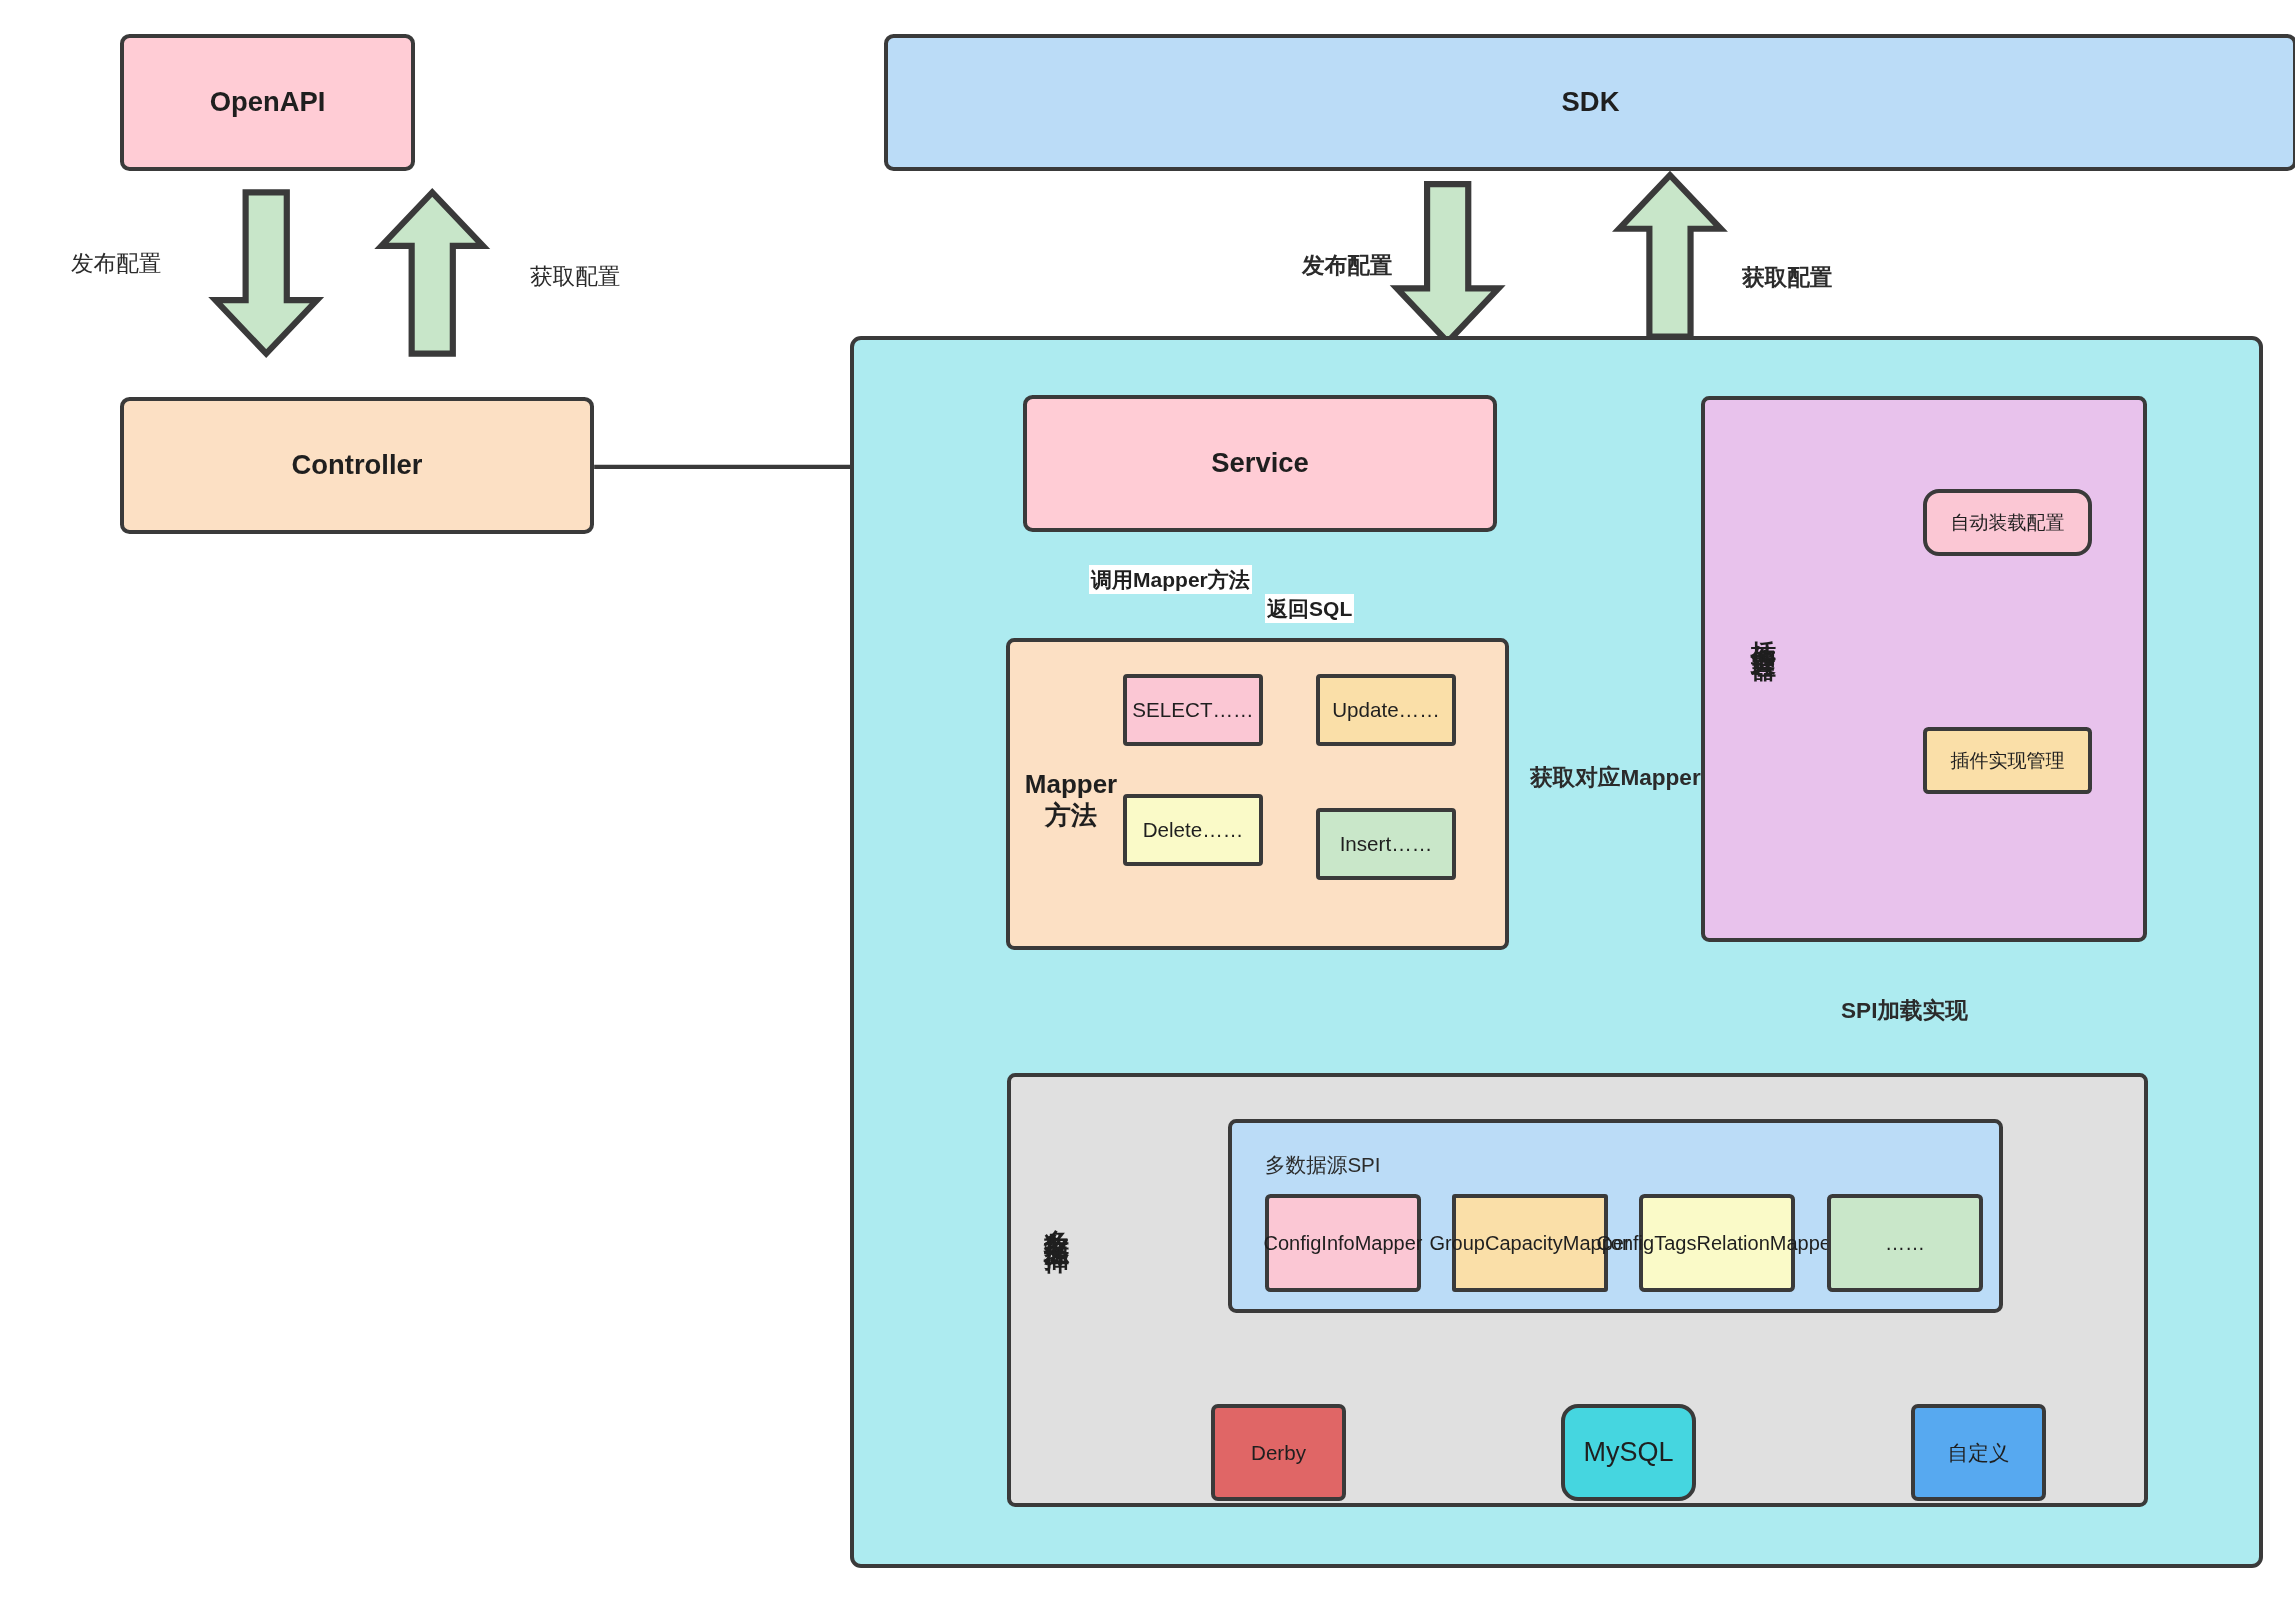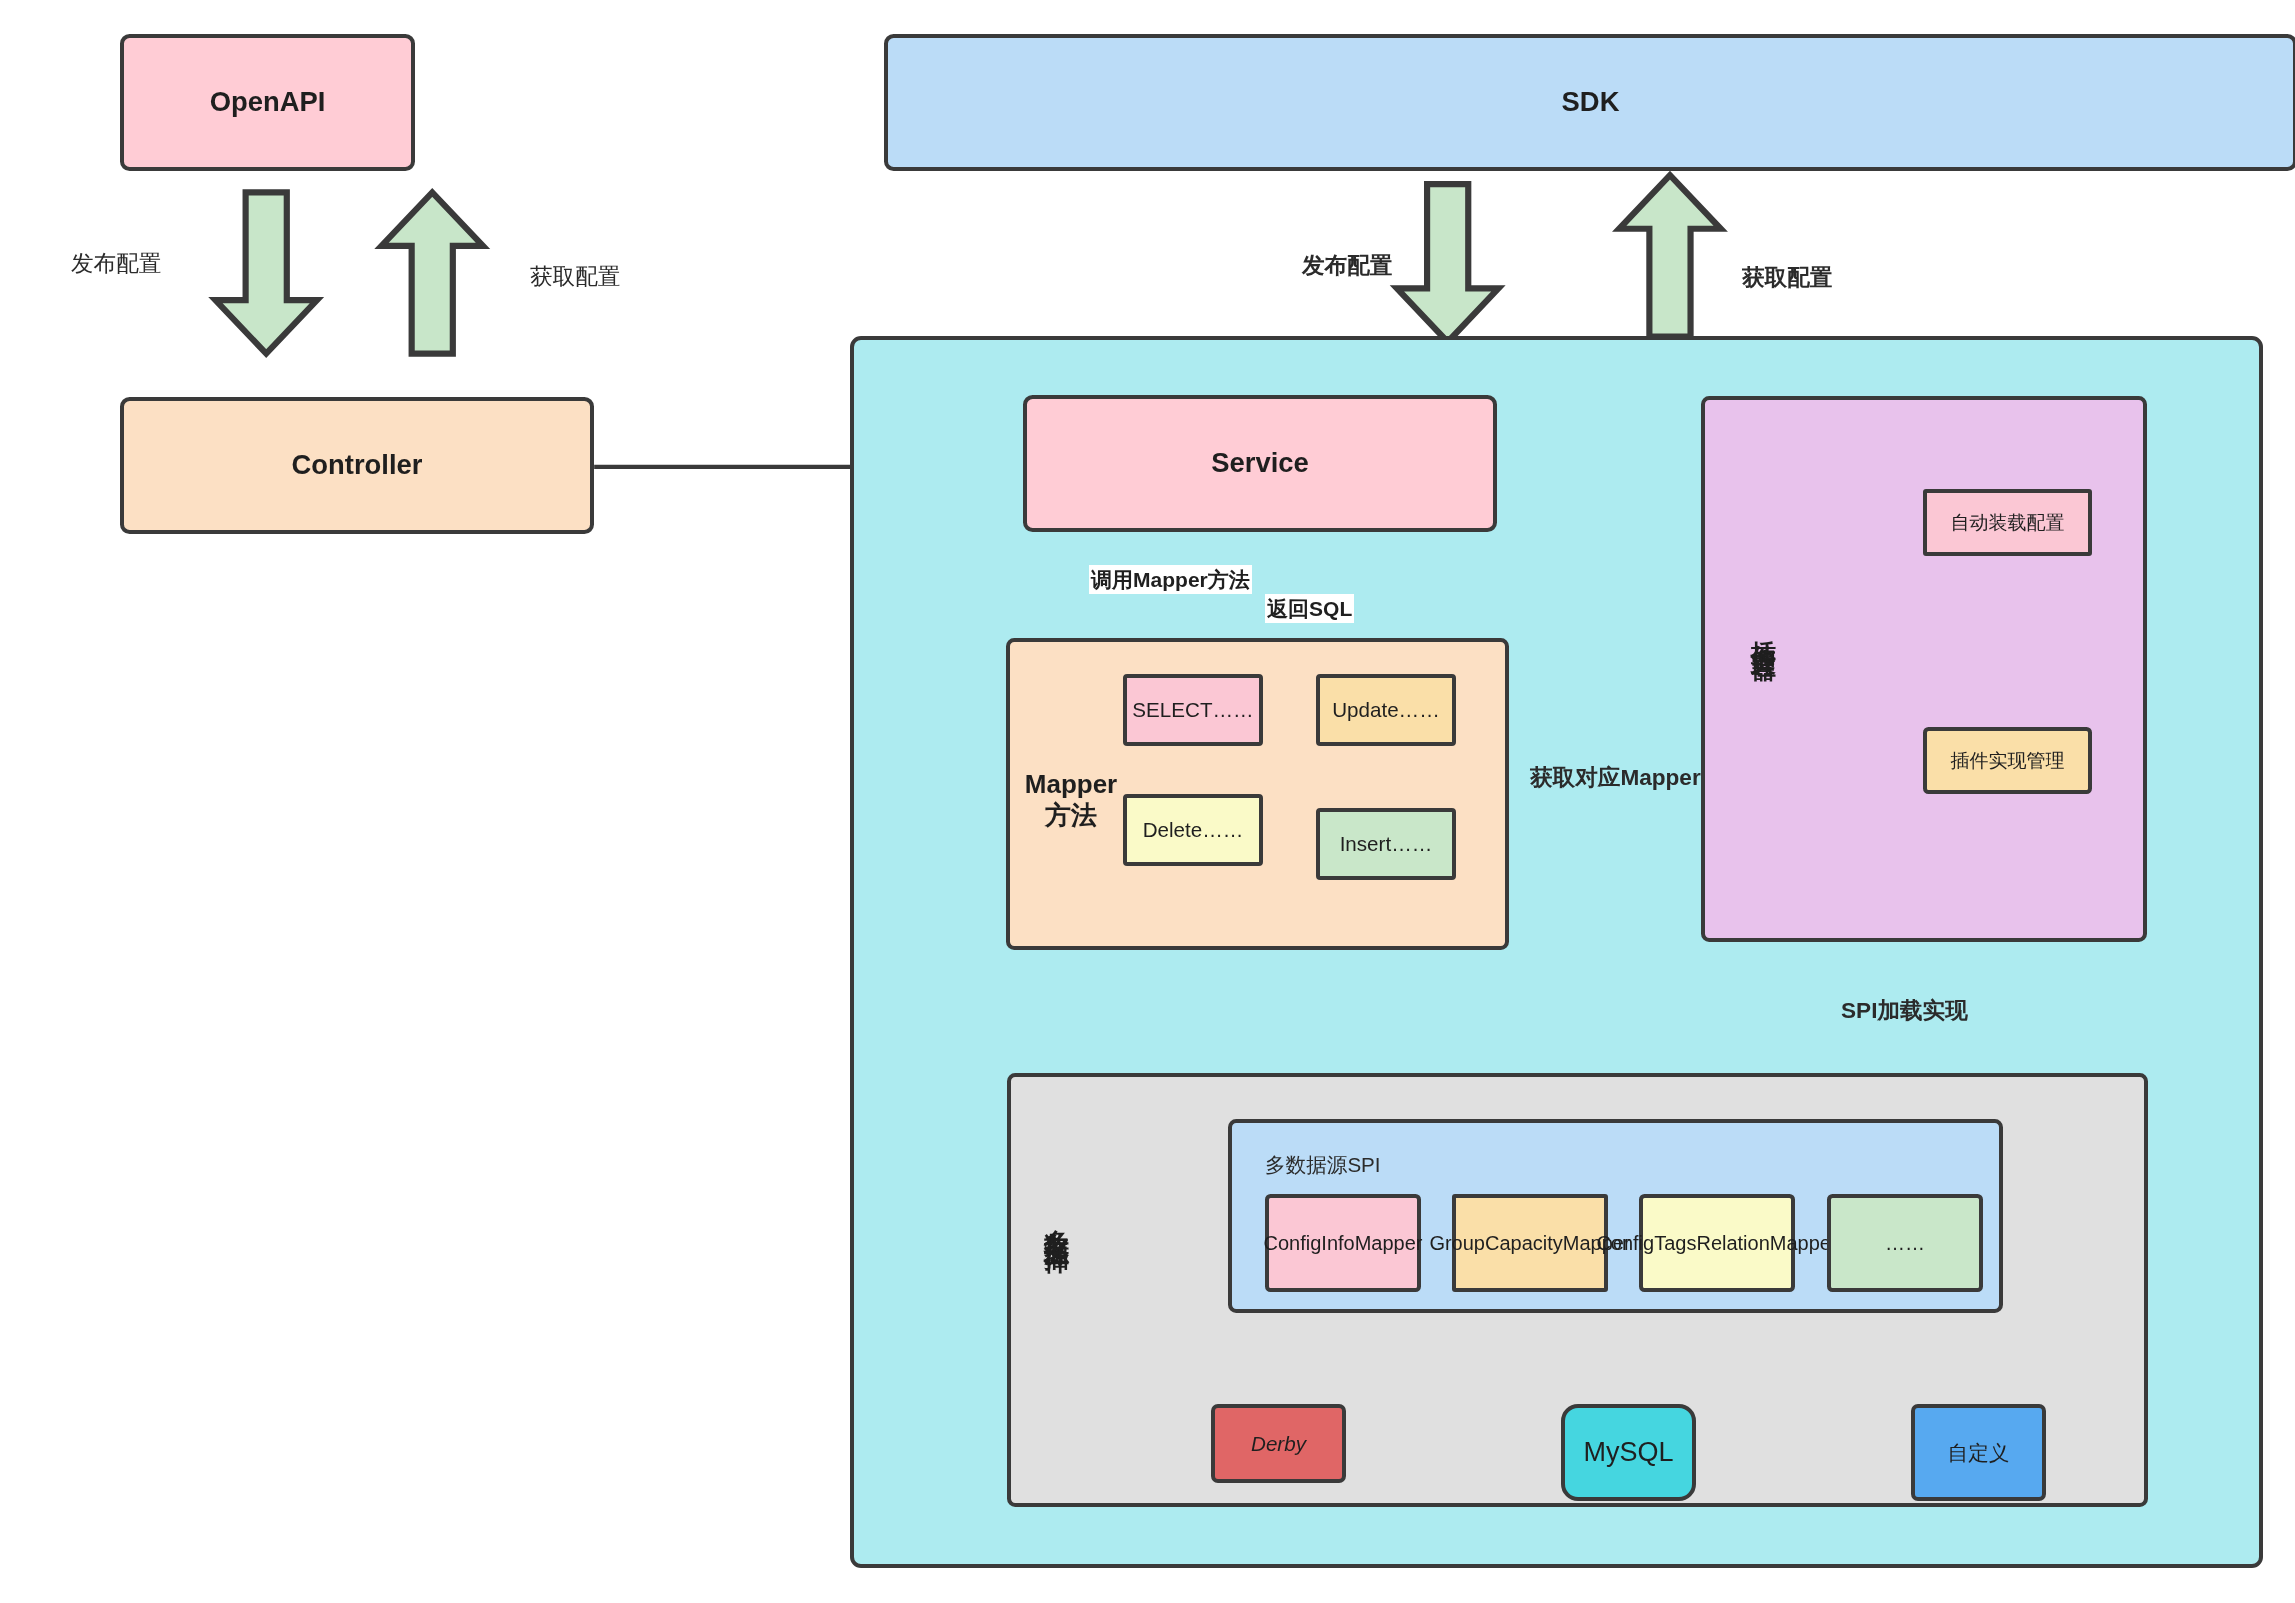--- a/index.html
+++ b/index.html
@@ -175,21 +175,21 @@
   </div>
   <div class="box" style="left:1316px; top:794px; width:140px; height:72px; background:#C9E7C9; border-radius:4.1px; font-size:20.6px;margin-top:14px;">
     <span>Insert……</span>
   </div>
 
   <div class="plain-label title-bold" style="left:1530px; top:762px; font-size:22.6px;">获取对应Mapper</div>
 
   <div class="box" style="left:1701px; top:396px; width:446px; height:546px; background:#E8C2EC; border-radius:8.2px;"></div>
   <div class="vlabel" style="left:1751px; top:621px; font-size:25px;">插件管理器</div>
 
-  <div class="box" style="left:1923px; top:489px; width:169px; height:67px; background:#FBC7D4; border-radius:3px; font-size:19px;">
+  <div class="box" style="left:1923px; top:489px; width:169px; height:67px; background:#FBC7D4; border-radius:16px; font-size:19px;">
     <span>自动装载配置</span>
   </div>
   <div class="box" style="left:1923px; top:727px; width:169px; height:67px; background:#FADFA8; border-radius:5.5px; font-size:19px;">
     <span>插件实现管理</span>
   </div>
 
   <div class="plain-label title-bold" style="left:1841px; top:995px; font-size:22.6px;">SPI加载实现</div>
 
   <div class="box" style="left:1007px; top:1073px; width:1141px; height:434px; background:#E0E0E0; border-radius:8.2px;"></div>
   <div class="vlabel" style="left:1044px; top:1209px; font-size:25px;">多数据源插件</div>
@@ -203,21 +203,21 @@
   <div class="box" style="left:1452px; top:1194px; width:156px; height:98px; background:#FADFA8; border-radius:3px; font-size:20px; padding:0 6.9px;">
     <span>GroupCapacityMapper</span>
   </div>
   <div class="box" style="left:1639px; top:1194px; width:156px; height:98px; background:#FAFAC8; border-radius:5.5px; font-size:20px; padding:0 6.9px;">
     <span>ConfigTagsRelationMapper</span>
   </div>
   <div class="box" style="left:1827px; top:1194px; width:156px; height:98px; background:#C9E7C9; border-radius:5.5px; font-size:20px; padding:0 6.9px;">
     <span>……</span>
   </div>
 
-  <div class="box" style="left:1211px; top:1404px; width:135px; height:79px; background:#E06666; border-radius:6.9px; font-size:20.6px;font-style:italic;">
+  <div class="box" style="left:1211px; top:1404px; width:135px; height:97px; background:#E06666; border-radius:6.9px; font-size:20.6px;">
     <span>Derby</span>
   </div>
   <div class="box" style="left:1561px; top:1404px; width:135px; height:97px; background:#45D6E0; border-radius:17px; font-size:27px;">
     <span>MySQL</span>
   </div>
   <div class="box" style="left:1911px; top:1404px; width:135px; height:97px; background:#57A9F0; border-radius:6.9px; font-size:20.6px;">
     <span>自定义</span>
   </div>
 
 </div>

